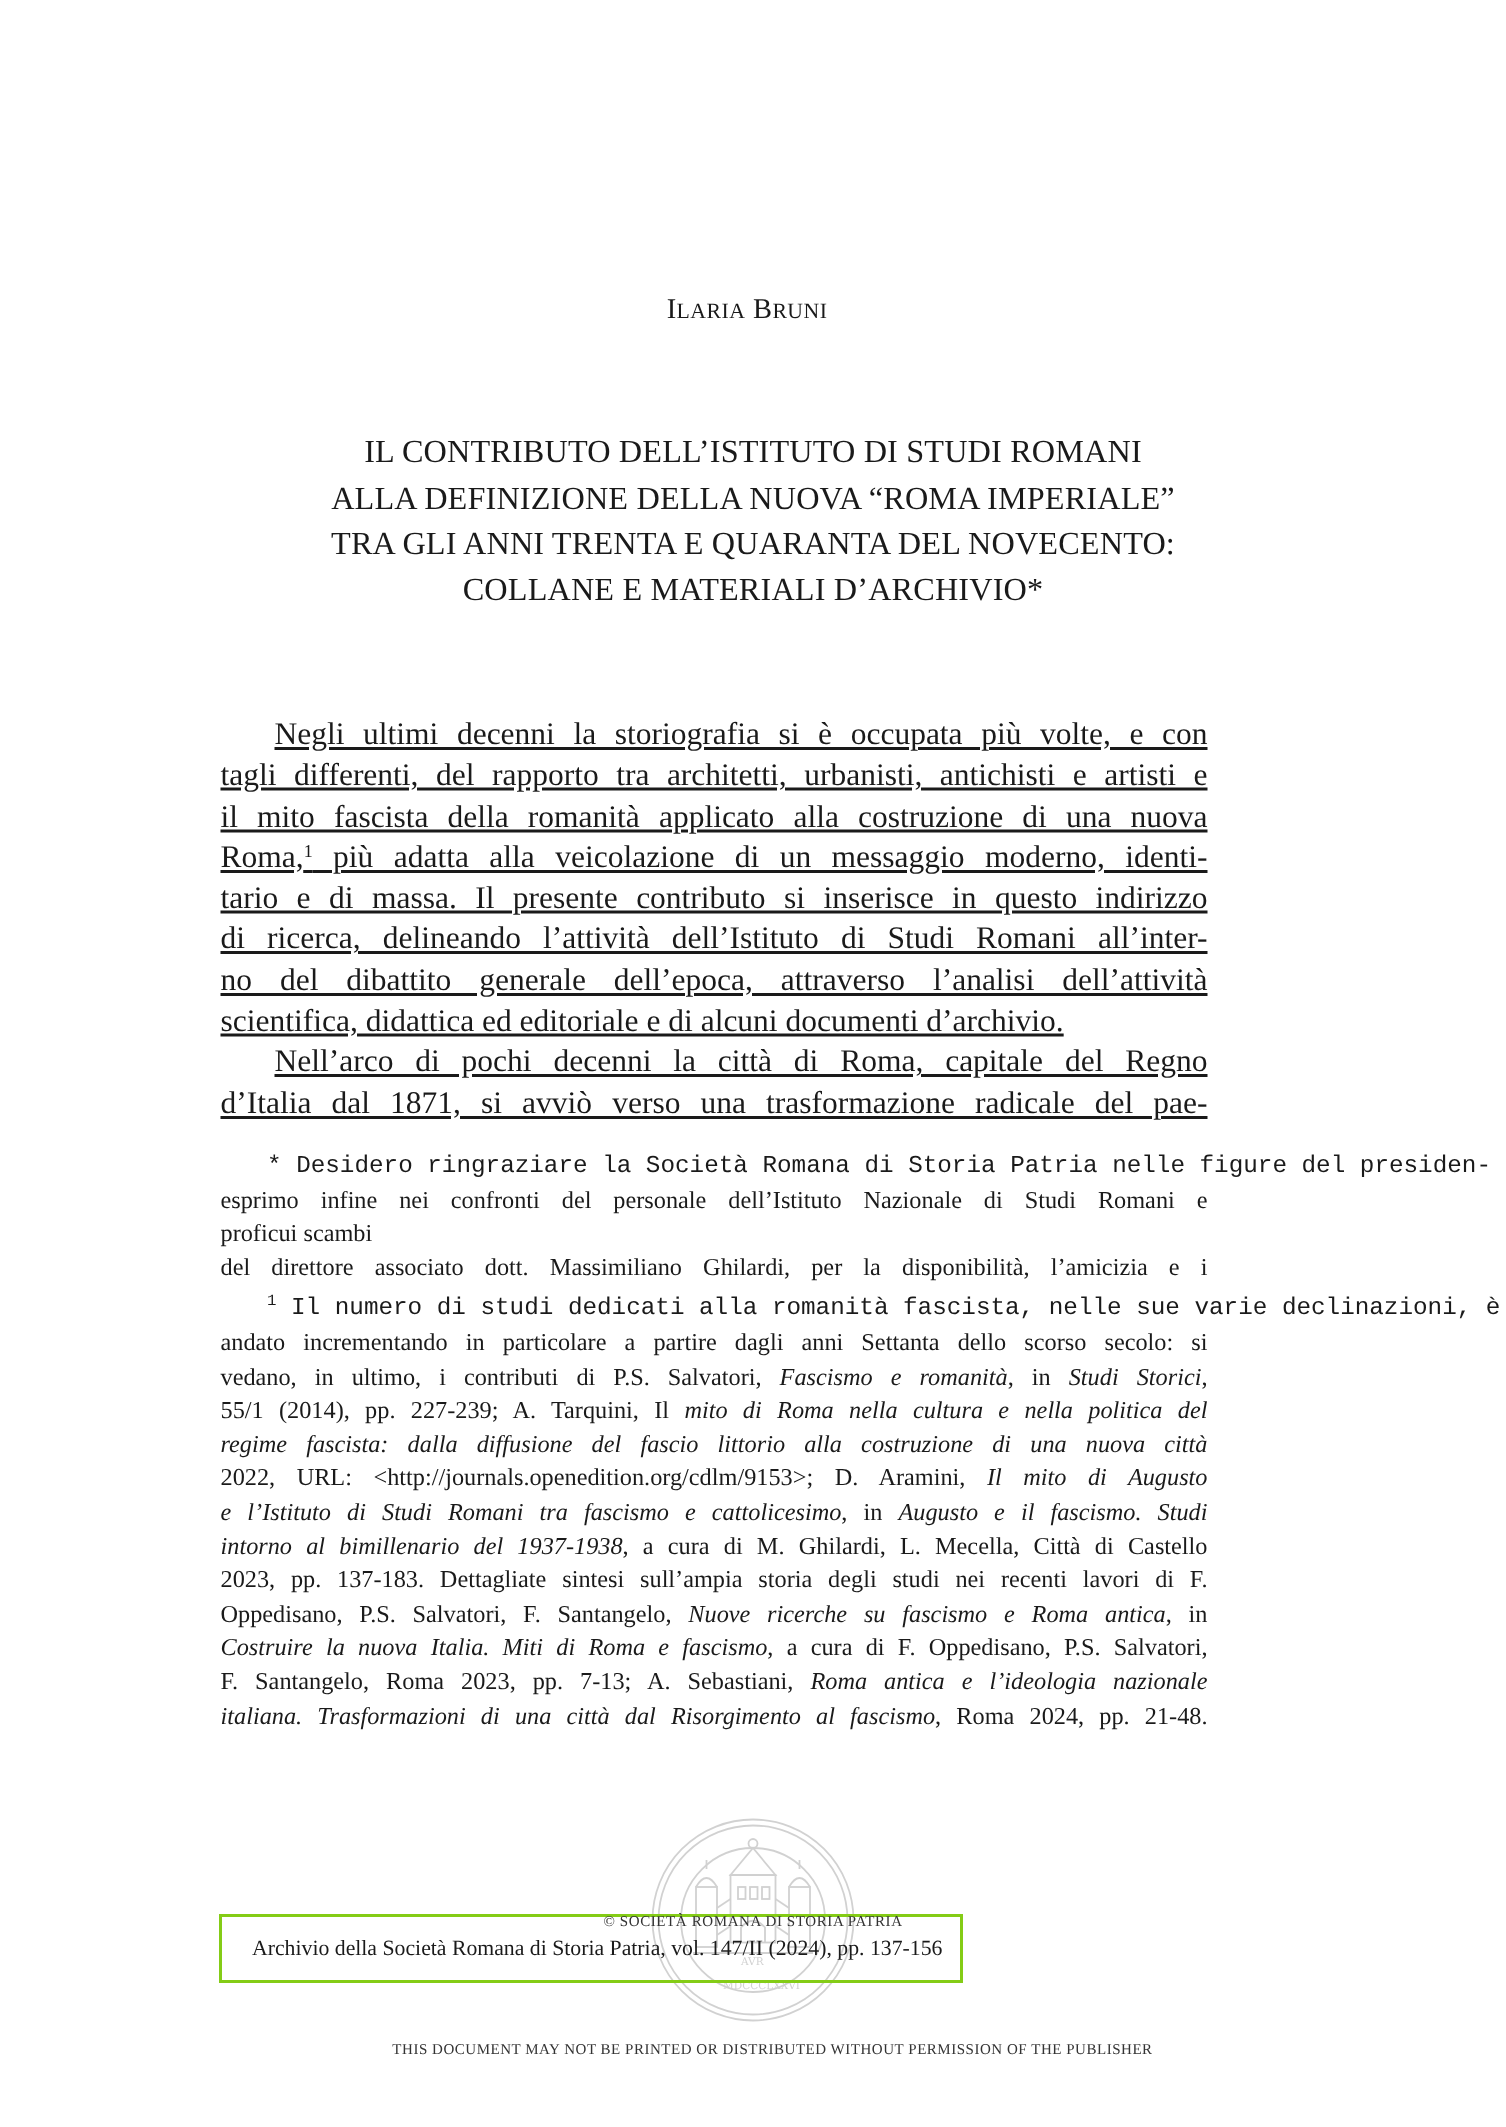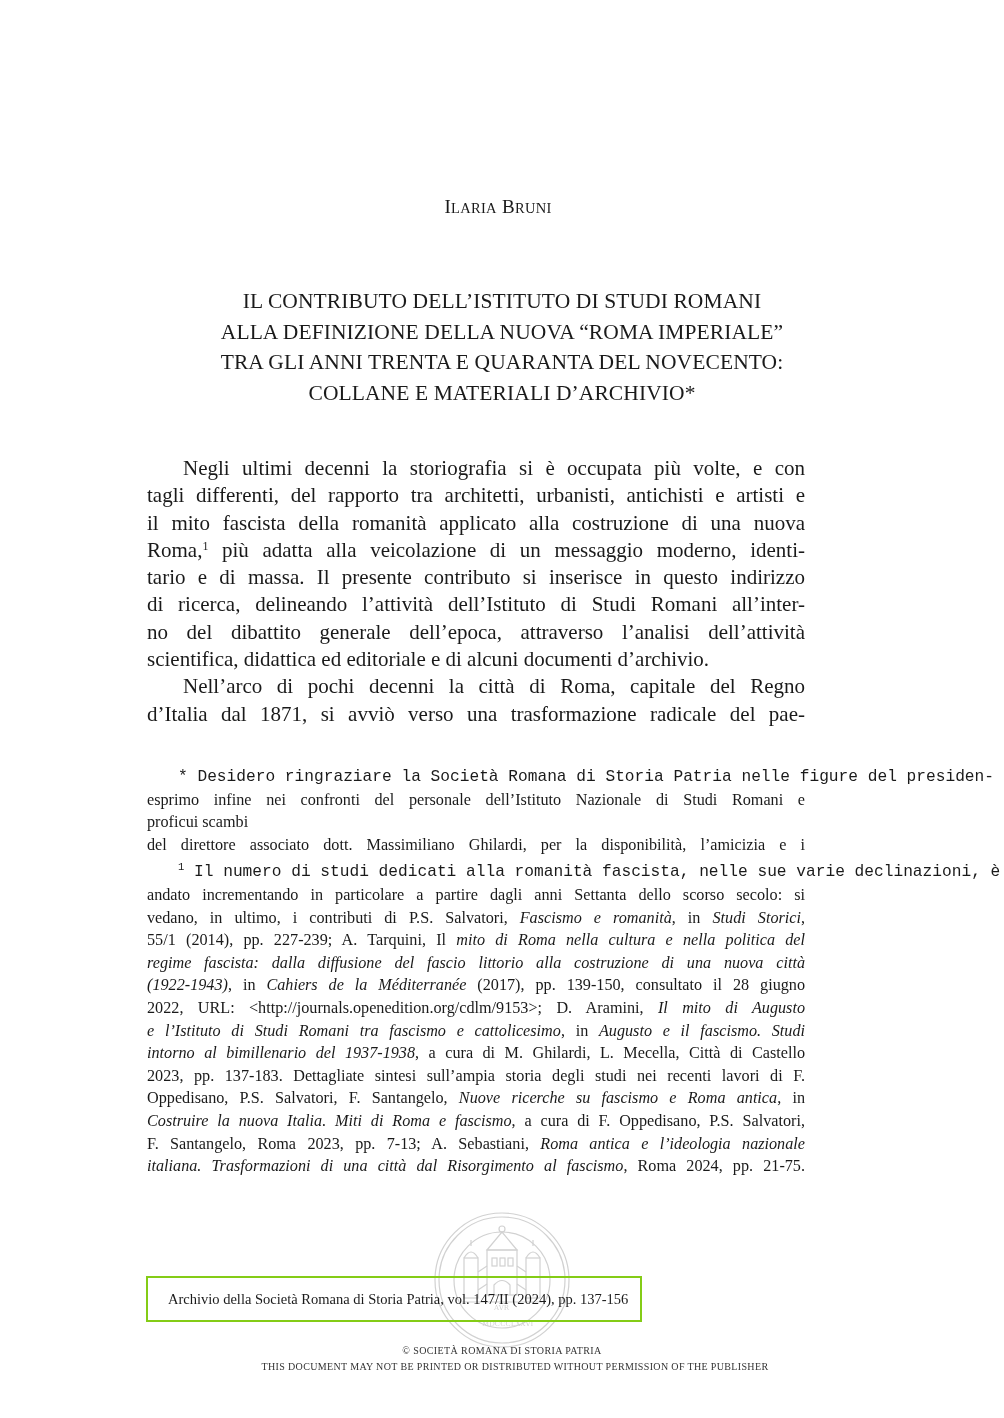--- a/index.html
+++ b/index.html
@@ -32,26 +32,27 @@
     left: 150px;
     width: 704px;
     text-align: center;
     font-size: 21.5px;
     line-height: 30.5px;
     letter-spacing: 0.1px;
   }
   .title div { white-space: nowrap; }
   .body-text {
     position: absolute;
-    top: 455px;
+    top: 476px;
     left: 147px;
     width: 658px;
     font-size: 21px;
     line-height: 27.3px;
     text-align: justify;
+    text-decoration: underline;
   }
   .body-text .line {
     display: block;
     text-align: justify;
     text-align-last: justify;
     white-space: nowrap;
   }
   .body-text .line.last {
     text-align-last: left;
   }
@@ -97,21 +98,21 @@
   }
   .citation-box span {
     position: absolute;
     left: 20px;
     top: 13px;
     font-size: 14.5px;
     white-space: nowrap;
   }
   .copyright {
     position: absolute;
-    top: 1345px;
+    top: 1276px;
     left: 0;
     width: 1004px;
     text-align: center;
     font-size: 10px;
     letter-spacing: 0.4px;
     color: #333;
   }
   .notice {
     position: absolute;
     top: 1361px;
@@ -161,29 +162,28 @@
     <span class="line">esprimo infine nei confronti del personale dell’Istituto Nazionale di Studi Romani e</span>
     <span class="line last">proficui scambi</span>
     <span class="line">del direttore associato dott. Massimiliano Ghilardi, per la disponibilità, l’amicizia e i</span>
   </div>
   <div class="fn">
     <span class="line indent"><sup>1</sup><span> Il numero di studi dedicati alla romanità fascista, nelle sue varie declinazioni, è</span></span>
     <span class="line">andato incrementando in particolare a partire dagli anni Settanta dello scorso secolo: si</span>
     <span class="line"><span>vedano, in ultimo, i contributi di P.S. Salvatori, </span><i>Fascismo e romanità</i><span>, in </span><i>Studi Storici</i><span>,</span></span>
     <span class="line"><span>55/1 (2014), pp. 227-239; A. Tarquini, Il </span><i>mito di Roma nella cultura e nella politica del</i></span>
     <span class="line"><i>regime fascista: dalla diffusione del fascio littorio alla costruzione di una nuova città</i></span>
-    <span class="line"><i>(1922-1943)</i><span>, in </span><i>Cahiers de la Méditerranée</i><span> (2017), pp. 139-150, consultato il 28 giugno</span></span>
     <span class="line"><span>2022, URL: &lt;http://journals.openedition.org/cdlm/9153&gt;; D. Aramini, </span><i>Il mito di Augusto</i></span>
     <span class="line"><i>e l’Istituto di Studi Romani tra fascismo e cattolicesimo</i><span>, in </span><i>Augusto e il fascismo. Studi</i></span>
     <span class="line"><i>intorno al bimillenario del 1937-1938</i><span>, a cura di M. Ghilardi, L. Mecella, Città di Castello</span></span>
     <span class="line">2023, pp. 137-183. Dettagliate sintesi sull’ampia storia degli studi nei recenti lavori di F.</span>
     <span class="line"><span>Oppedisano, P.S. Salvatori, F. Santangelo, </span><i>Nuove ricerche su fascismo e Roma antica</i><span>, in</span></span>
     <span class="line"><i>Costruire la nuova Italia. Miti di Roma e fascismo</i><span>, a cura di F. Oppedisano, P.S. Salvatori,</span></span>
     <span class="line"><span>F. Santangelo, Roma 2023, pp. 7-13; A. Sebastiani, </span><i>Roma antica e l’ideologia nazionale</i></span>
-    <span class="line"><i>italiana. Trasformazioni di una città dal Risorgimento al fascismo</i><span>, Roma 2024, pp. 21-75.</span></span>
+    <span class="line"><i>italiana. Trasformazioni di una città dal Risorgimento al fascismo</i><span>, Roma 2024, pp. 21-48.</span></span>
   </div>
 </div>
 
 <svg class="seal" viewBox="0 0 140 140">
   <g fill="none" stroke="#9a9a9a" stroke-width="1.2">
     <circle cx="70" cy="70" r="67"></circle>
     <circle cx="70" cy="70" r="63"></circle>
     <circle cx="70" cy="70" r="48"></circle>
 
     <path d="M55 40 L70 22 L85 40 Z"></path>

